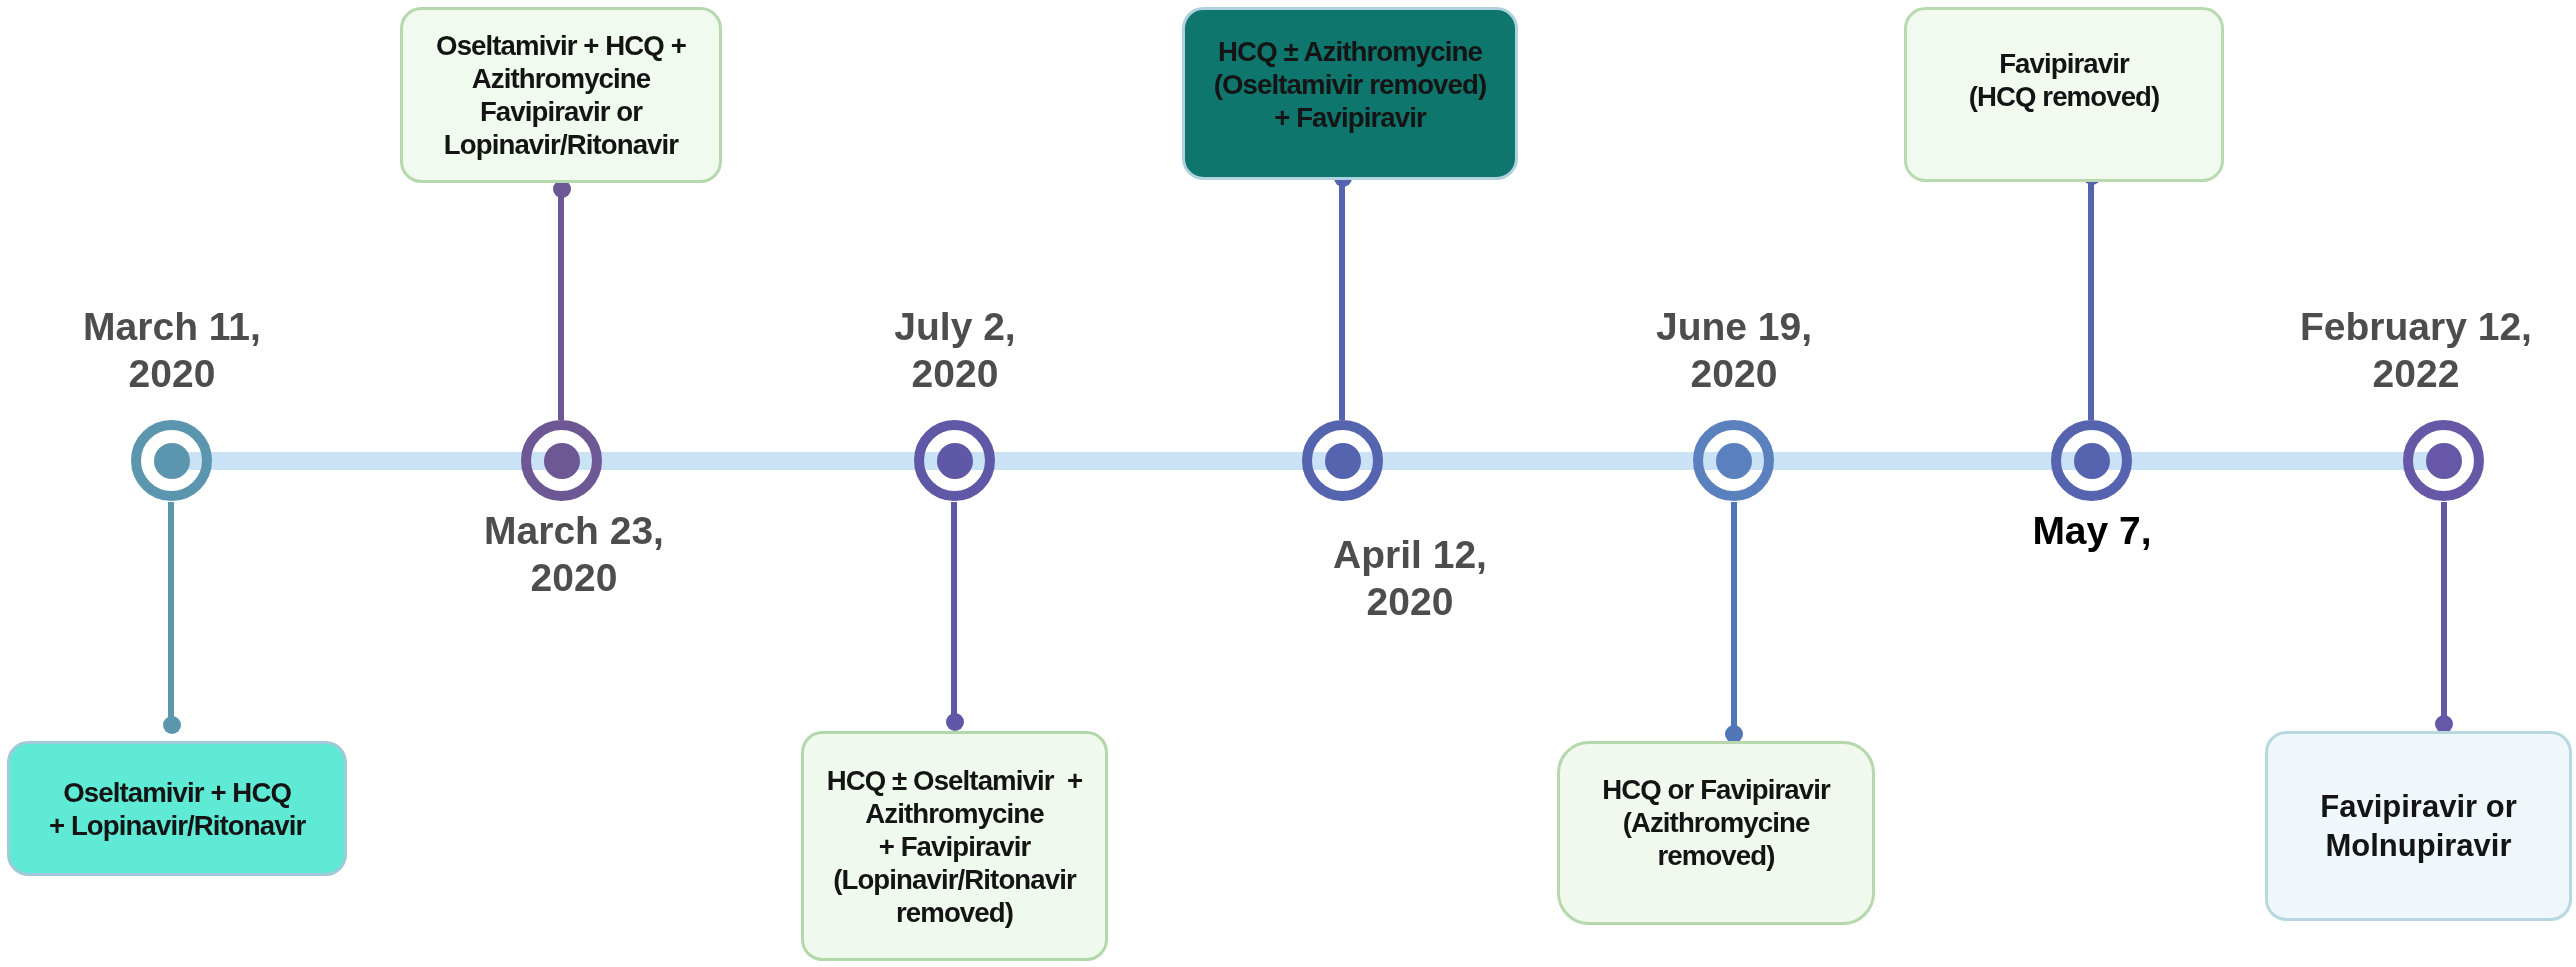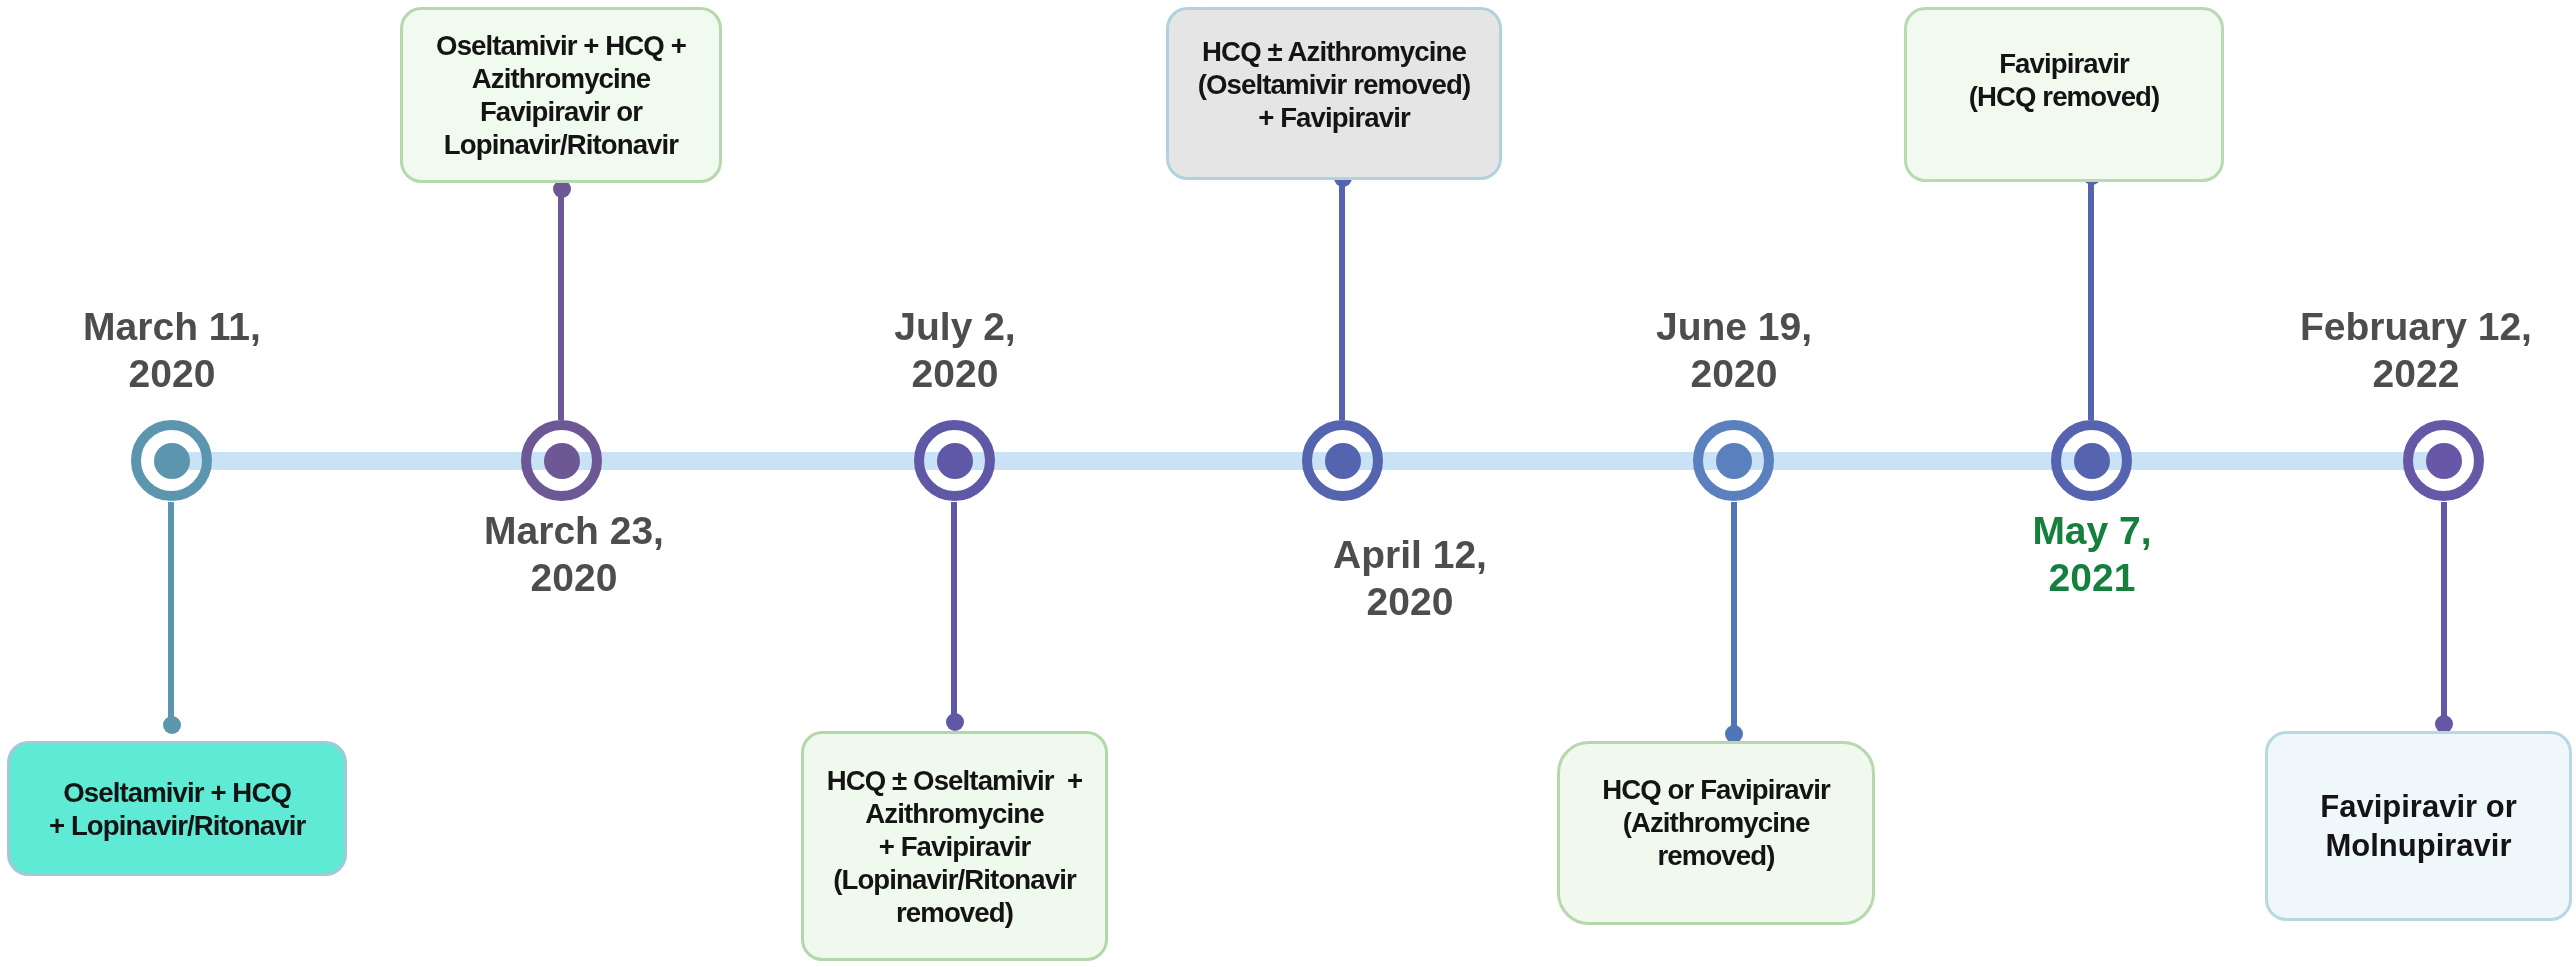--- a/index.html
+++ b/index.html
@@ -190,44 +190,43 @@
 
   <div class="date-label d4" style="color: rgb(77, 77, 77);">
     <span class="date-line">April 12,</span>
     <span class="date-line">2020</span>
   </div>
   <div class="node n4" style="border-color: rgb(85, 100, 174);">
     <div class="node-dot" style="background-color: rgb(85, 100, 174);"></div>
   </div>
   <div class="connector c4" style="background-color: rgb(85, 100, 174);"></div>
   <div class="connector-dot cd4" style="background-color: rgb(85, 100, 174);"></div>
-  <div class="event-box b4 text-top" style="background-color: #e5e5e5; border-color: rgb(175, 210, 222);">
+  <div class="event-box b4 text-top" style="background-color: #0f766e; border-color: rgb(175, 210, 222); margin-left: 16px;">
     <span class="box-line">HCQ ± Azithromycine</span>
     <span class="box-line">(Oseltamivir removed)</span>
     <span class="box-line">+ Favipiravir</span>
   </div>
 
   <div class="date-label d5" style="color: rgb(77, 77, 77);">
     <span class="date-line">June 19,</span>
     <span class="date-line">2020</span>
   </div>
   <div class="node n5" style="border-color: rgb(91, 128, 190);">
     <div class="node-dot" style="background-color: rgb(91, 128, 190);"></div>
   </div>
   <div class="connector c5" style="background-color: rgb(81, 118, 184);"></div>
   <div class="connector-dot cd5" style="background-color: rgb(81, 118, 184);"></div>
   <div class="event-box b5 text-top" style="background-color: rgb(241, 249, 238); border-color: rgb(181, 216, 172); border-radius: 32px;">
     <span class="box-line">HCQ or Favipiravir</span>
     <span class="box-line">(Azithromycine</span>
     <span class="box-line">removed)</span>
   </div>
 
-  <div class="date-label d6" style="color: #15803d;">
+  <div class="date-label d6" style="color: #000000;">
     <span class="date-line">May 7,</span>
-    <span class="date-line">2021</span>
   </div>
   <div class="node n6" style="border-color: rgb(86, 99, 174);">
     <div class="node-dot" style="background-color: rgb(86, 99, 174);"></div>
   </div>
   <div class="connector c6" style="background-color: rgb(86, 99, 174);"></div>
   <div class="connector-dot cd6" style="background-color: rgb(86, 99, 174);"></div>
   <div class="event-box b6 text-top" style="background-color: rgb(242, 250, 240); border-color: rgb(183, 218, 175);">
     <span class="box-line">Favipiravir</span>
     <span class="box-line">(HCQ removed)</span>
   </div>

